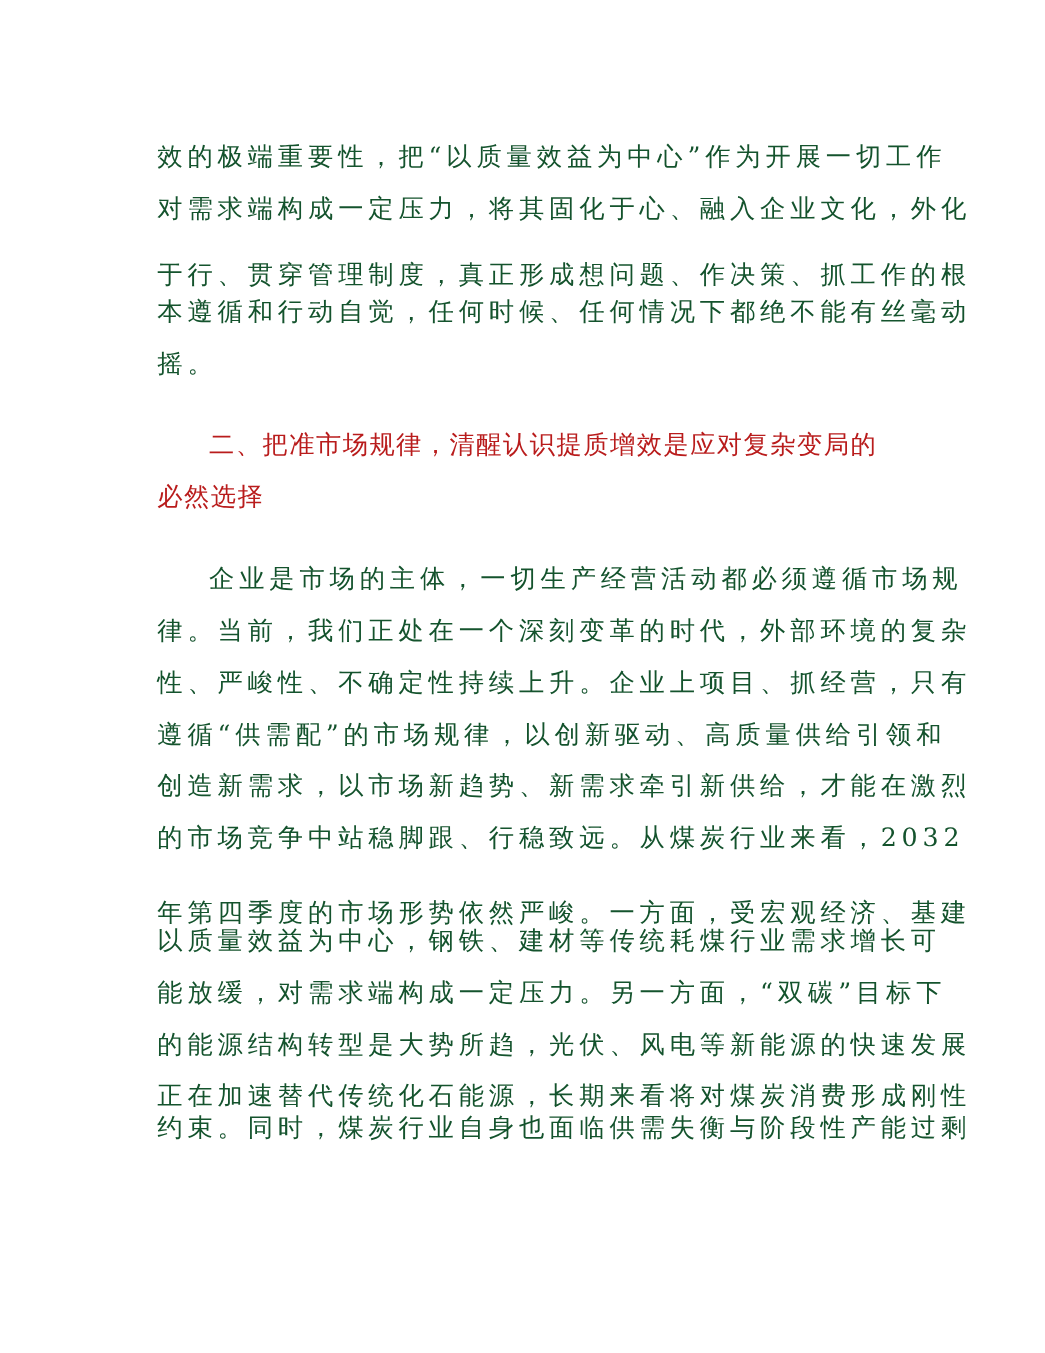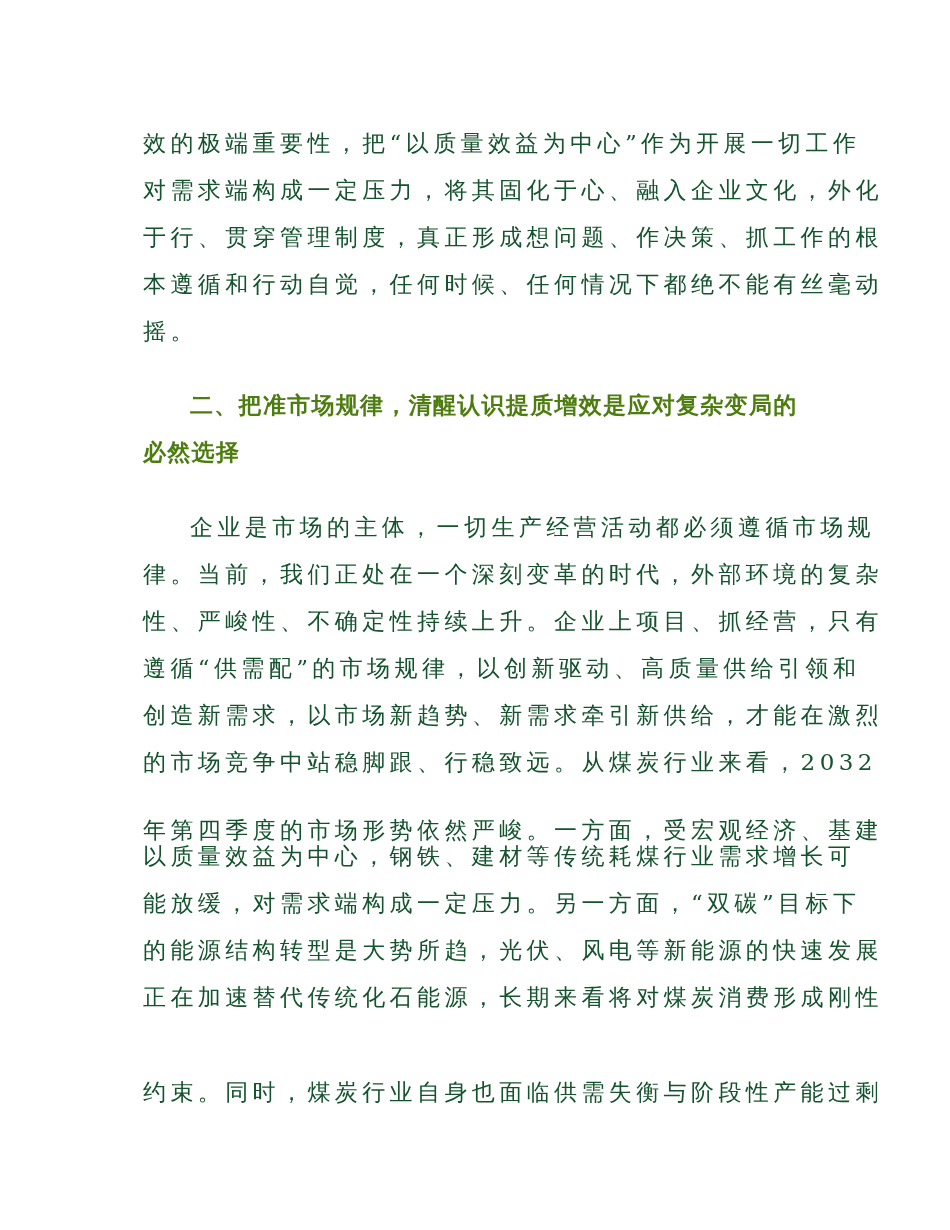--- a/index.html
+++ b/index.html
@@ -11,33 +11,33 @@
       width: 680px;
       font-family: "DejaVu Serif", "Liberation Serif", serif;
       font-size: 23px;
       color: #14532d;
       letter-spacing: 4.4px;
       white-space: nowrap;
       line-height: 28px;
     }
     .line.heading {
       font-family: "DejaVu Sans", "Liberation Sans", sans-serif;
-      font-weight: bold;
-      color: #4d7c0f;
+      font-weight: normal;
+      color: #b91c1c;
       letter-spacing: 1.3px;
     }
   </style>
 </head>
 <body>
 
 <div class="page">
   <div>
     <div class="line" style="top:129px">效的极端重要性，把“以质量效益为中心”作为开展一切工作</div>
     <div class="line" style="top:176px">对需求端构成一定压力，将其固化于心、融入企业文化，外化</div>
-    <div class="line" style="top:223px">于行、贯穿管理制度，真正形成想问题、作决策、抓工作的根</div>
+    <div class="line" style="top:236px">于行、贯穿管理制度，真正形成想问题、作决策、抓工作的根</div>
     <div class="line" style="top:270px">本遵循和行动自觉，任何时候、任何情况下都绝不能有丝毫动</div>
     <div class="line" style="top:317px">摇。</div>
   </div>
 
   <div>
     <div class="line heading" style="top:391px; left:190px; width:640px">二、把准市场规律，清醒认识提质增效是应对复杂变局的</div>
     <div class="line heading" style="top:438px">必然选择</div>
   </div>
 
   <div>
@@ -45,15 +45,15 @@
     <div class="line" style="top:560px">律。当前，我们正处在一个深刻变革的时代，外部环境的复杂</div>
     <div class="line" style="top:607px">性、严峻性、不确定性持续上升。企业上项目、抓经营，只有</div>
     <div class="line" style="top:654px">遵循“供需配”的市场规律，以创新驱动、高质量供给引领和</div>
     <div class="line" style="top:701px">创造新需求，以市场新趋势、新需求牵引新供给，才能在激烈</div>
     <div class="line" style="top:748px">的市场竞争中站稳脚跟、行稳致远。从煤炭行业来看，2032</div>
     <div class="line" style="top:816px">年第四季度的市场形势依然严峻。一方面，受宏观经济、基建</div>
     <div class="line" style="top:842px">以质量效益为中心，钢铁、建材等传统耗煤行业需求增长可</div>
     <div class="line" style="top:889px">能放缓，对需求端构成一定压力。另一方面，“双碳”目标下</div>
     <div class="line" style="top:936px">的能源结构转型是大势所趋，光伏、风电等新能源的快速发展</div>
     <div class="line" style="top:983px">正在加速替代传统化石能源，长期来看将对煤炭消费形成刚性</div>
-    <div class="line" style="top:1078px">约束。同时，煤炭行业自身也面临供需失衡与阶段性产能过剩</div>
+    <div class="line" style="top:1012px">约束。同时，煤炭行业自身也面临供需失衡与阶段性产能过剩</div>
   </div>
 </div>
 
 </body></html>

